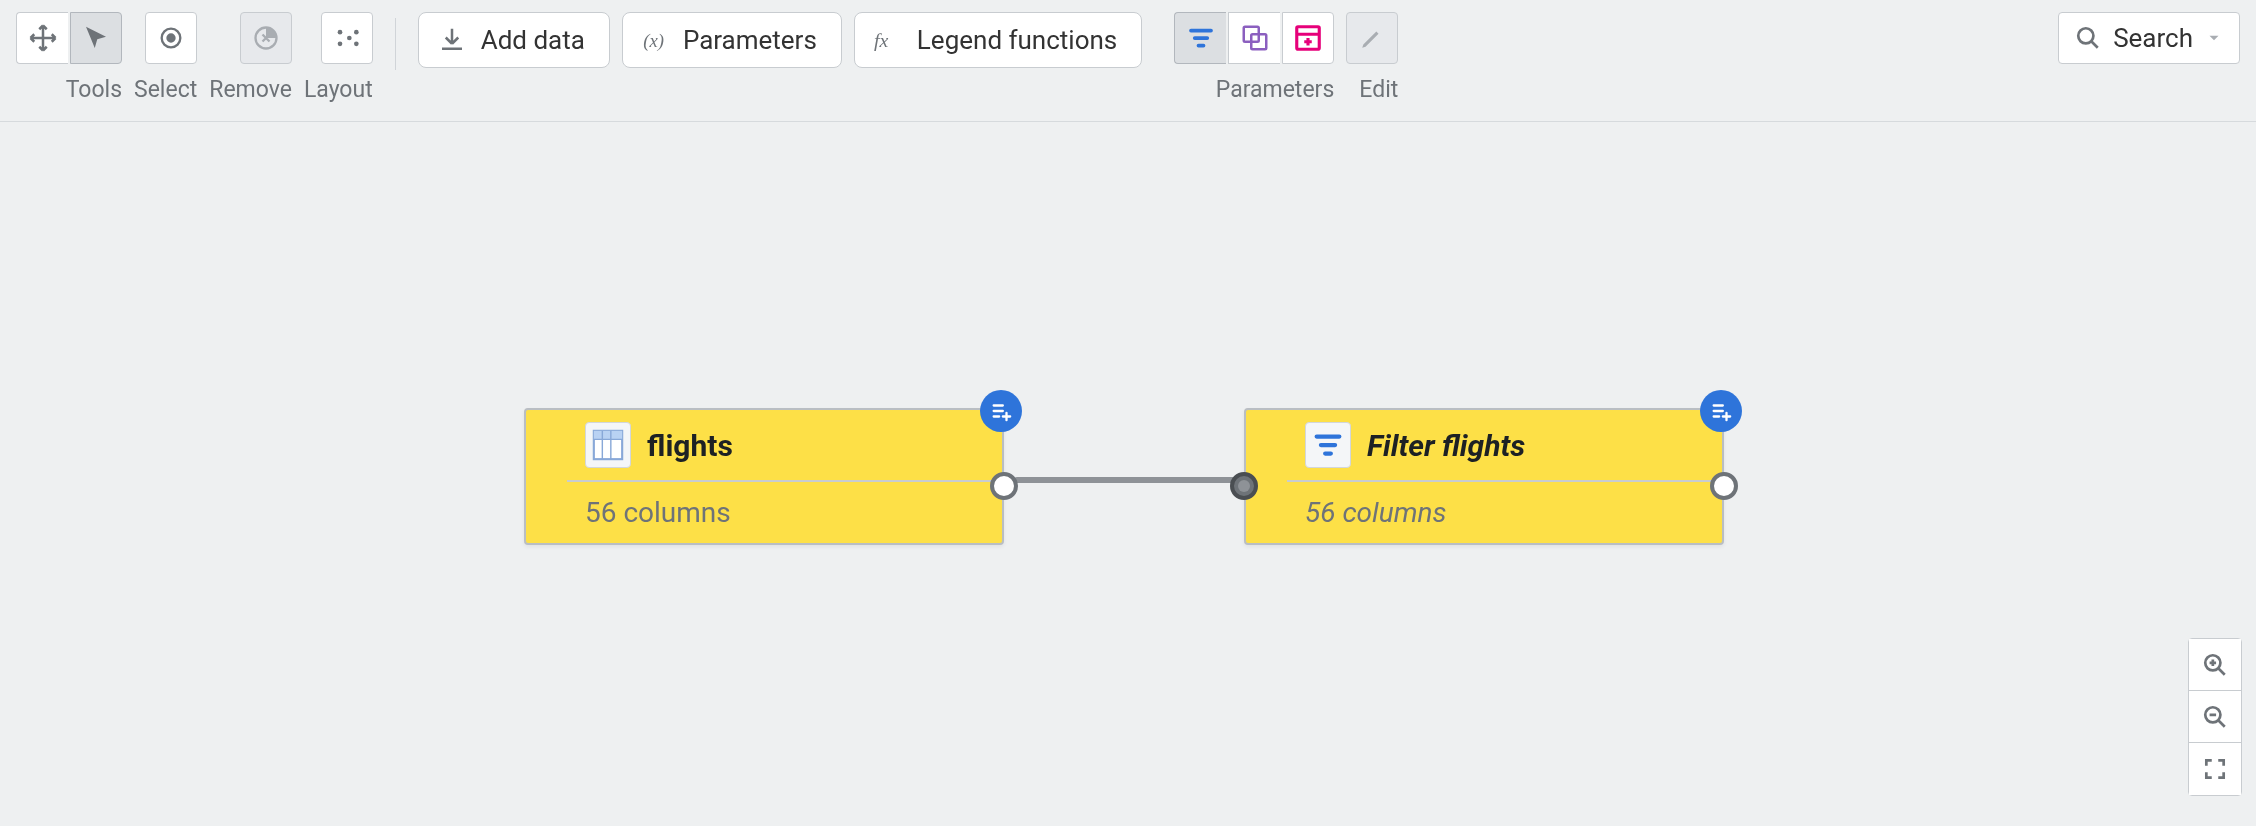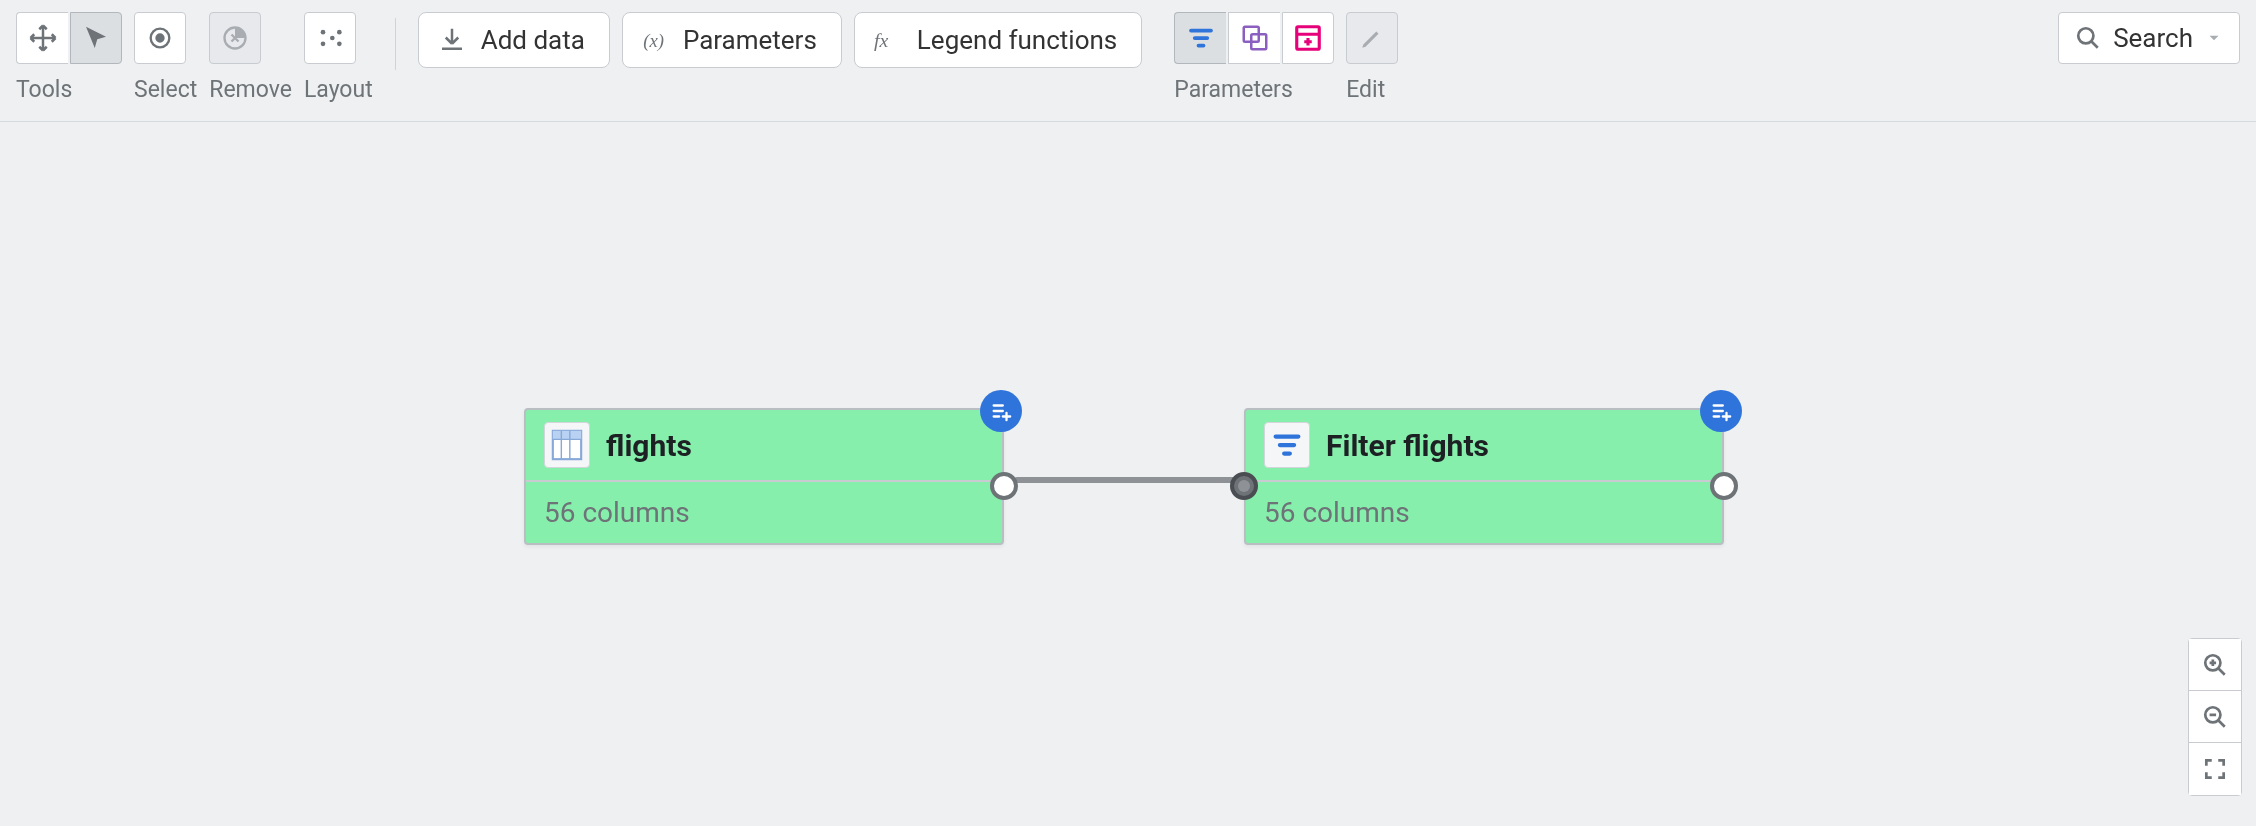--- a/index.html
+++ b/index.html
@@ -17,21 +17,21 @@
     display: flex;
     align-items: flex-start;
     padding: 12px 16px 0 16px;
     gap: 12px;
     height: 122px;
     border-bottom: 1px solid #d6dadd;
   }
   .tool-group {
     display: flex;
     flex-direction: column;
-    align-items: flex-start;
+    align-items: flex-end;
   }
   .tool-row { display: flex; gap: 2px; }
   .tool-btn {
     width: 52px; height: 52px;
     border: 1px solid #c8ccd0;
     background: #fff;
     border-radius: 4px;
     display: flex; align-items: center; justify-content: center;
     cursor: pointer;
   }
@@ -92,24 +92,25 @@
   .canvas {
     position: relative;
     width: 100%;
     height: calc(826px - 122px);
     background: #eef0f1;
   }
 
   .node {
     position: absolute;
     width: 480px;
-    background: #86efac;
+    background: #fde047;
     border: 2px solid #b9bec3;
     border-radius: 4px;
     box-shadow: 0 2px 4px rgba(0,0,0,0.06);
+    padding-left: 41px;
   }
   .node-head {
     display: flex; align-items: center; gap: 16px;
     padding: 12px 18px;
     border-bottom: 2px solid #c8ccd0;
   }
   .node-icon {
     width: 46px; height: 46px;
     background: #f4f6f8;
     border: 1px solid #d2d6da;
@@ -312,21 +313,21 @@
           <rect x="2" y="2" width="20" height="6" fill="#b9d2f3"></rect>
           <path d="M2 8h20M8 2v20M14 2v20" stroke="#88a8d8" stroke-width="1"></path>
         </svg>
       </div>
       <div class="node-title">flights</div>
     </div>
     <div class="node-body">56 columns</div>
     <div class="port out"></div>
   </div>
 
-  <div class="node" style="left:1244px; top:286px;">
+  <div class="node" style="left:1244px; top:286px;font-style:italic;">
     <div class="node-badge">
       <svg width="22" height="22" viewBox="0 0 24 24" fill="none" stroke="#fff" stroke-width="2.5" stroke-linecap="round">
         <path d="M4 6h10M4 12h10M4 18h6M18 14v8M14 18h8"></path>
       </svg>
     </div>
     <div class="node-head">
       <div class="node-icon">
         <svg class="blue" width="34" height="34" viewBox="0 0 24 24" fill="none" stroke="currentColor" stroke-width="3" stroke-linecap="round">
           <path d="M4 6h16M7 12h10M10 18h4"></path>
         </svg>

